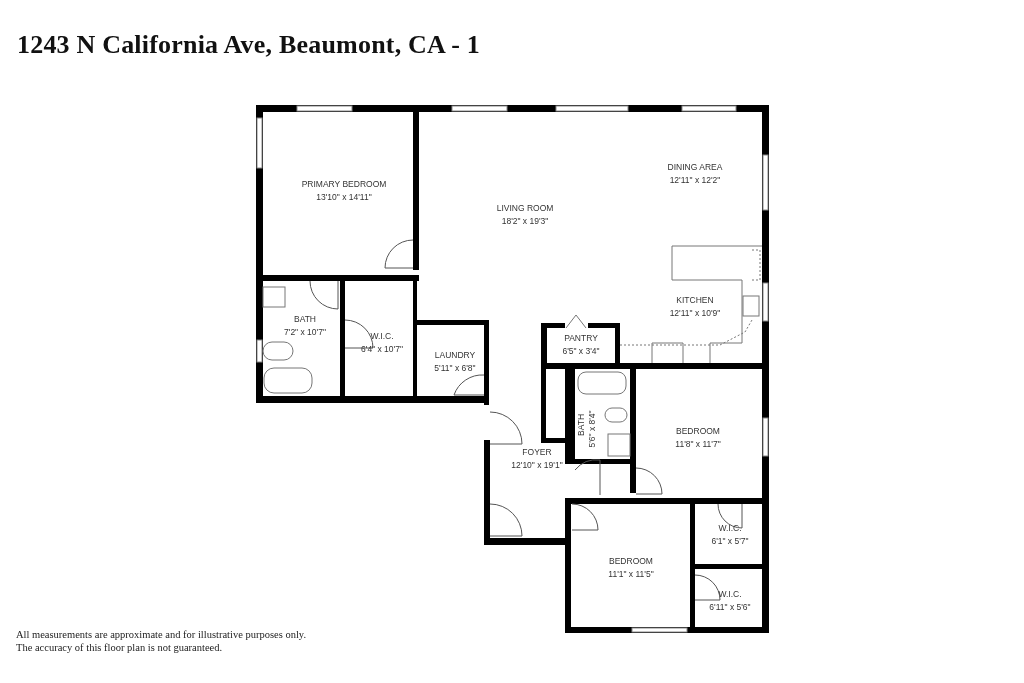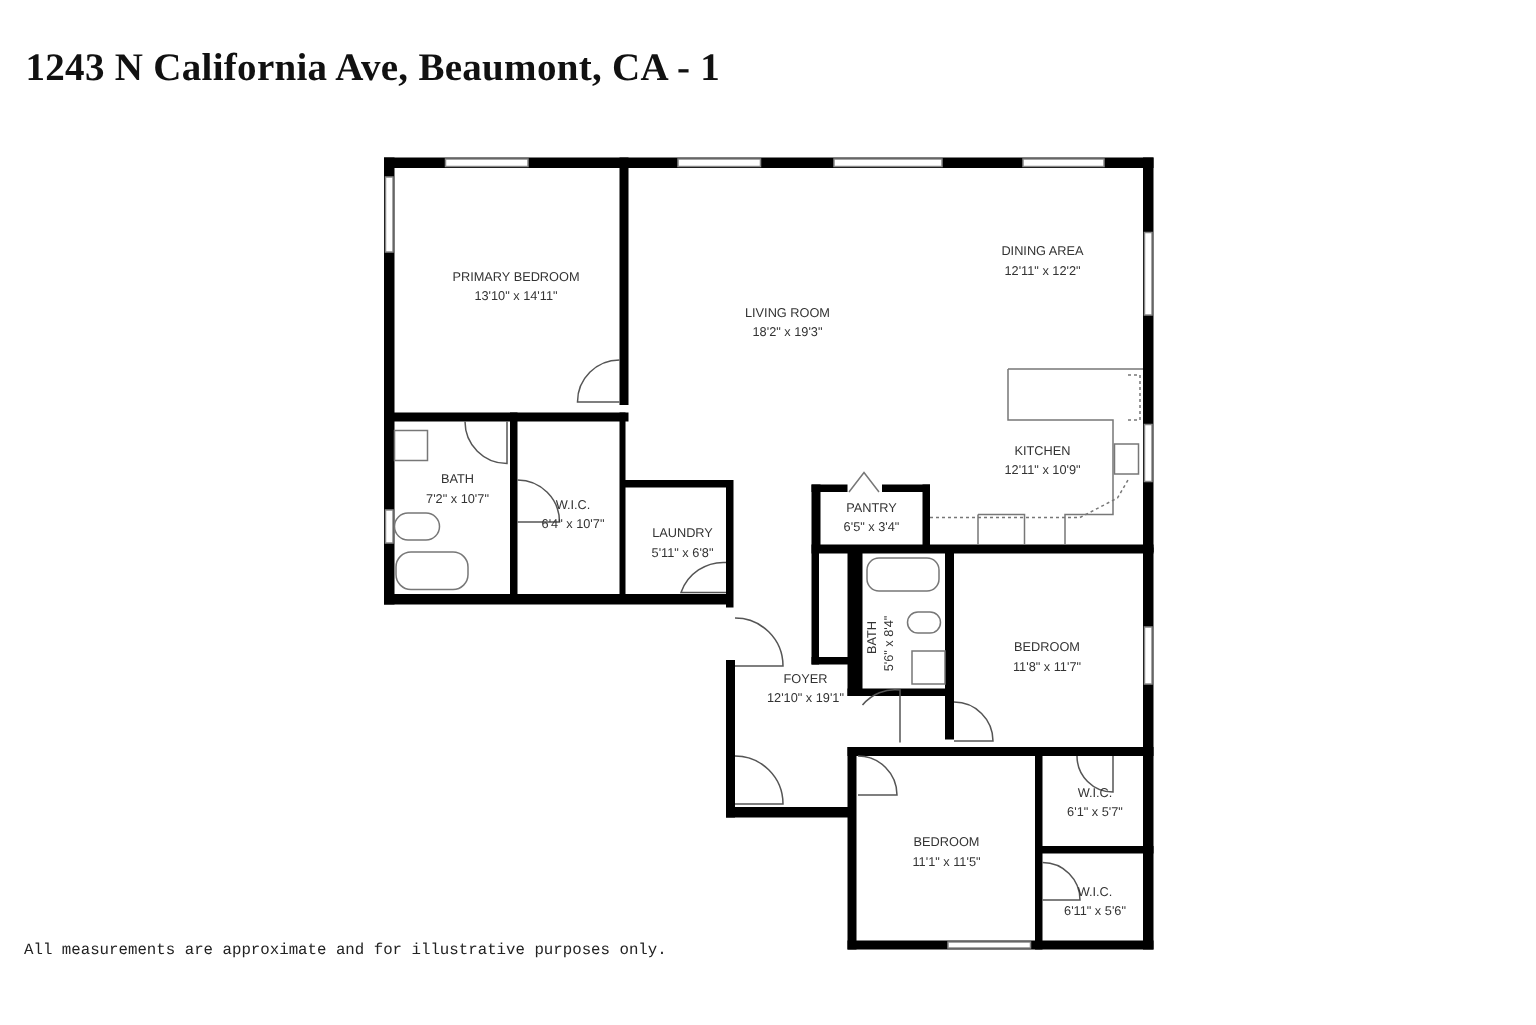--- a/index.html
+++ b/index.html
@@ -7,21 +7,21 @@
   .title {
     position: absolute; left: 17px; top: 30px;
     font-family: "DejaVu Serif", "Liberation Serif", serif;
     font-size: 26px; color: #111; letter-spacing: 0.2px;
     font-family: "Liberation Serif", serif;
     font-weight: bold;
   }
   .plan { position: absolute; left: 0; top: 0; }
   .disclaimer {
     position: absolute; left: 16px; top: 628px;
-    font-family: Liberation Mono, monospace; font-size: 10.5px; color: #222; line-height: 13px;
+    font-family: Liberation Serif, serif; font-size: 10.5px; color: #222; line-height: 13px;
   }
   .lbl { font-family: "Liberation Sans", sans-serif; font-size: 8.5px; fill: #333; text-anchor: middle; }
 </style>
 </head>
 <body>
 
 <div class="title">1243 N California Ave, Beaumont, CA - 1</div>
 
 <svg class="plan" width="1024" height="683" viewBox="0 0 1024 683">
   <g fill="#000">
@@ -156,13 +156,14 @@
     <text class="lbl" x="730" y="531">W.I.C.</text>
     <text class="lbl" x="730" y="544">6'1" x 5'7"</text>
 
     <text class="lbl" x="730" y="597">W.I.C.</text>
     <text class="lbl" x="730" y="610">6'11" x 5'6"</text>
   </g>
 </svg>
 
 <div class="disclaimer">
   <div>All measurements are approximate and for illustrative purposes only.</div>
+  <div>The accuracy of this floor plan is not guaranteed.</div>
 </div>
 
 </body></html>

